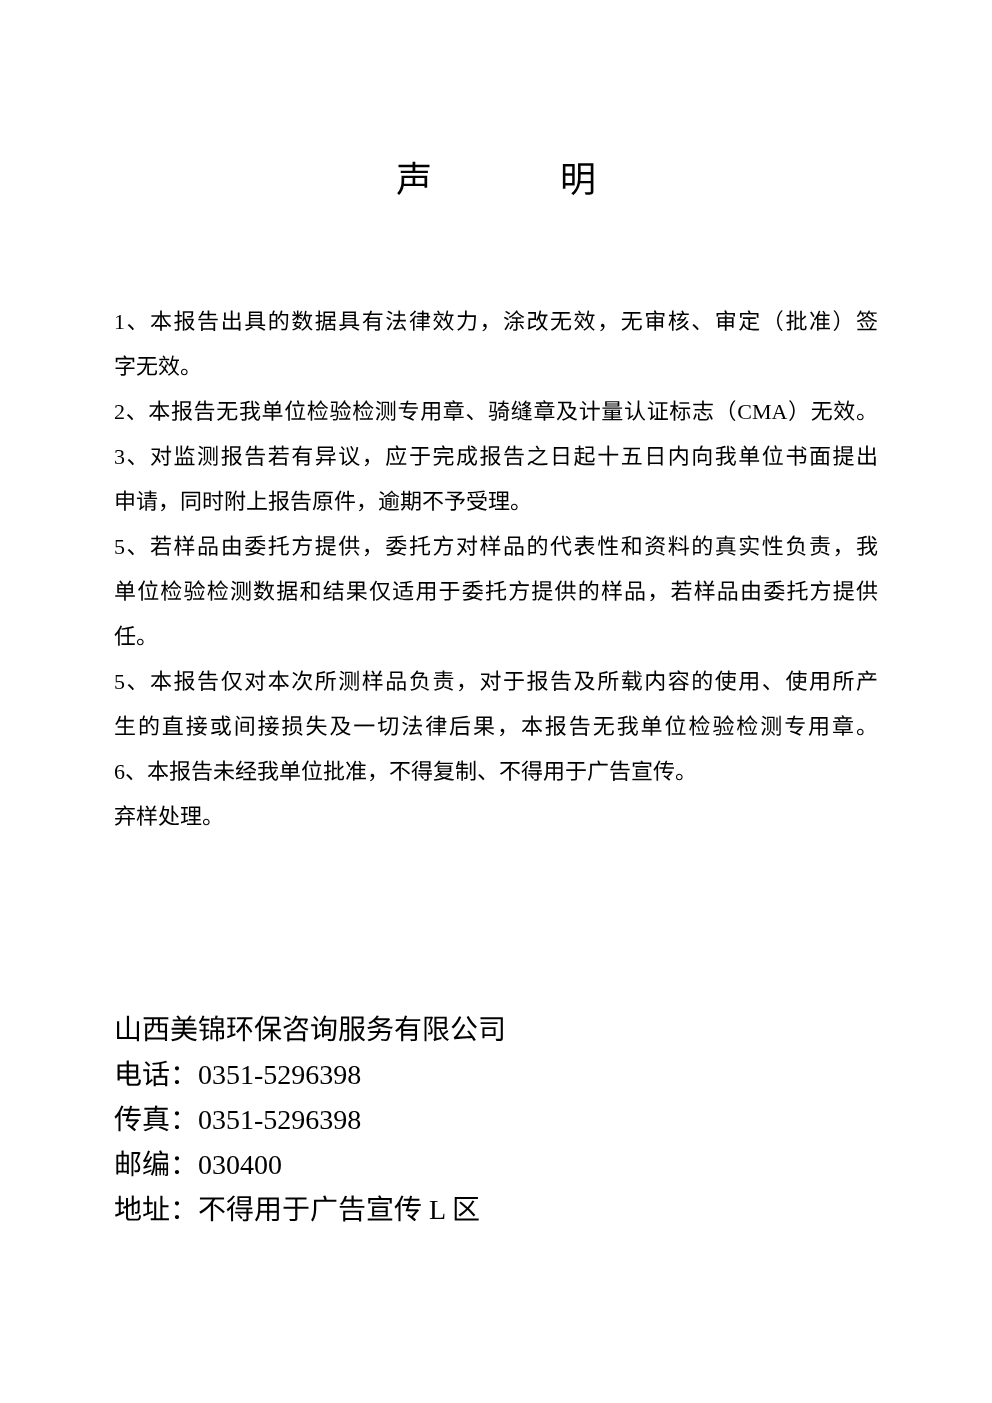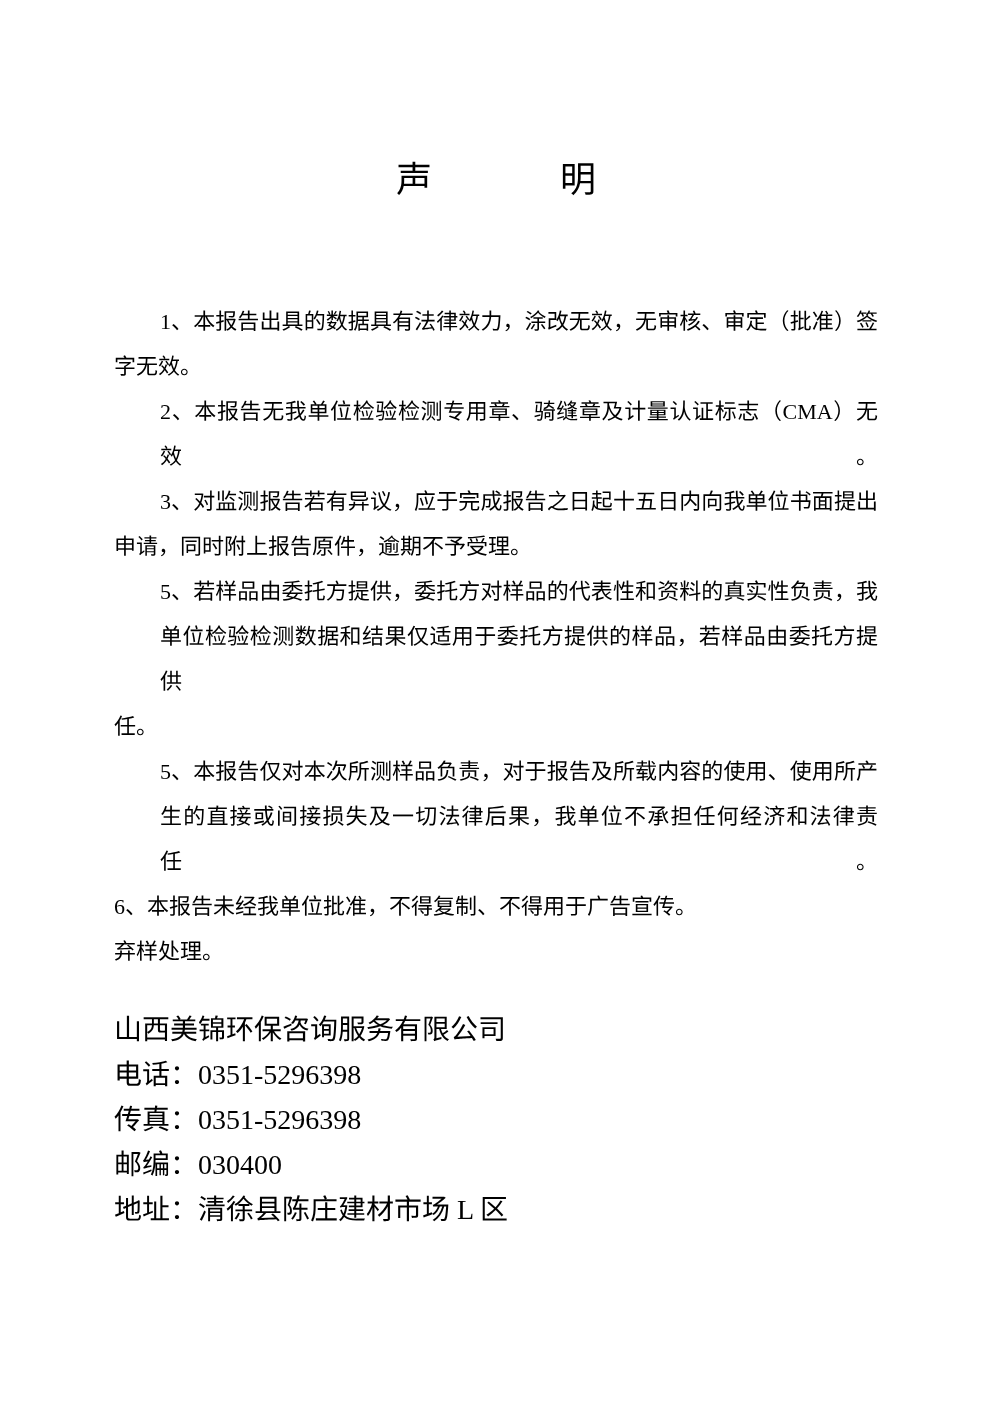--- a/index.html
+++ b/index.html
@@ -38,21 +38,20 @@
     width: 764px;
     font-size: 22px;
     line-height: 45px;
   }
   .statements .line {
     text-align: justify;
     text-justify: inter-ideograph;
   }
   .statements .line.fill {
     text-align-last: justify;
-    margin-left: 46px;
   }
   
   .footer {
     position: absolute;
     top: 1007px;
     left: 114px;
     width: 764px;
     font-size: 28px;
     line-height: 45px;
   }
@@ -73,26 +72,26 @@
   <div class="statements">
       <div class="line fill">1、本报告出具的数据具有法律效力，涂改无效，无审核、审定（批准）签</div>
       <div class="line">字无效。</div>
       <div class="line fill">2、本报告无我单位检验检测专用章、骑缝章及计量认证标志（CMA）无效。</div>
       <div class="line fill">3、对监测报告若有异议，应于完成报告之日起十五日内向我单位书面提出</div>
       <div class="line">申请，同时附上报告原件，逾期不予受理。</div>
       <div class="line fill">5、若样品由委托方提供，委托方对样品的代表性和资料的真实性负责，我</div>
       <div class="line fill">单位检验检测数据和结果仅适用于委托方提供的样品，若样品由委托方提供</div>
       <div class="line">任。</div>
       <div class="line fill">5、本报告仅对本次所测样品负责，对于报告及所载内容的使用、使用所产</div>
-      <div class="line fill">生的直接或间接损失及一切法律后果，我单位不承担任何经济和法律责任。</div>
+      <div class="line fill">生的直接或间接损失及一切法律后果，本报告无我单位检验检测专用章。</div>
       <div class="line">6、本报告未经我单位批准，不得复制、不得用于广告宣传。</div>
       <div class="line">弃样处理。</div>
     </div>
 
   <div class="footer">
     <div class="f-line">山西美锦环保咨询服务有限公司</div>
     <div class="f-line"><span>电话：</span><span>0351-5296398</span></div>
     <div class="f-line"><span>传真：</span><span>0351-5296398</span></div>
     <div class="f-line"><span>邮编：</span><span>030400</span></div>
-    <div class="f-line"><span>地址：</span><span>清徐县陈庄建材市场 L 区</span></div>
+    <div class="f-line"><span>地址：</span><span>不得用于广告宣传 L 区</span></div>
   </div>
 
 </div>
 
 </body></html>

